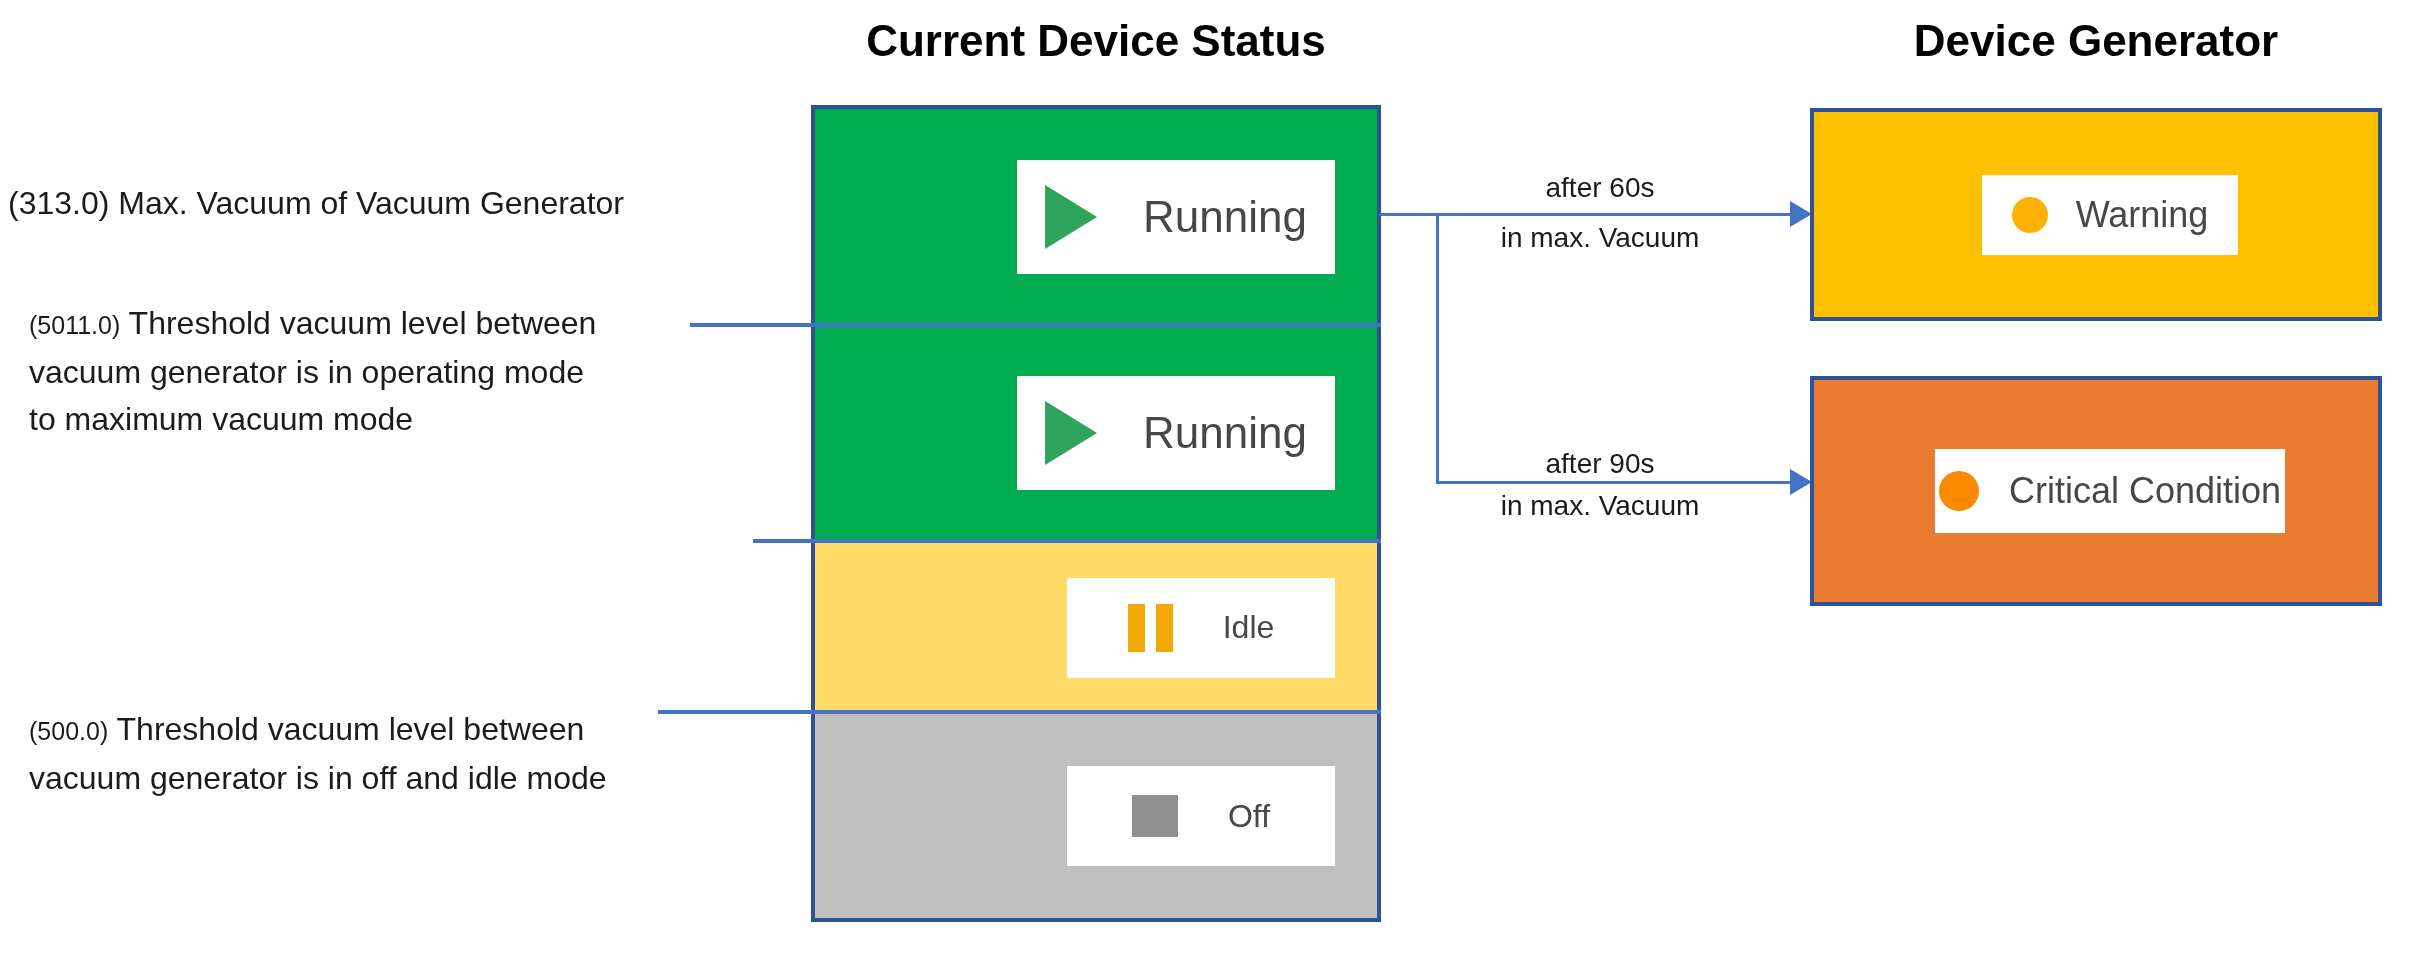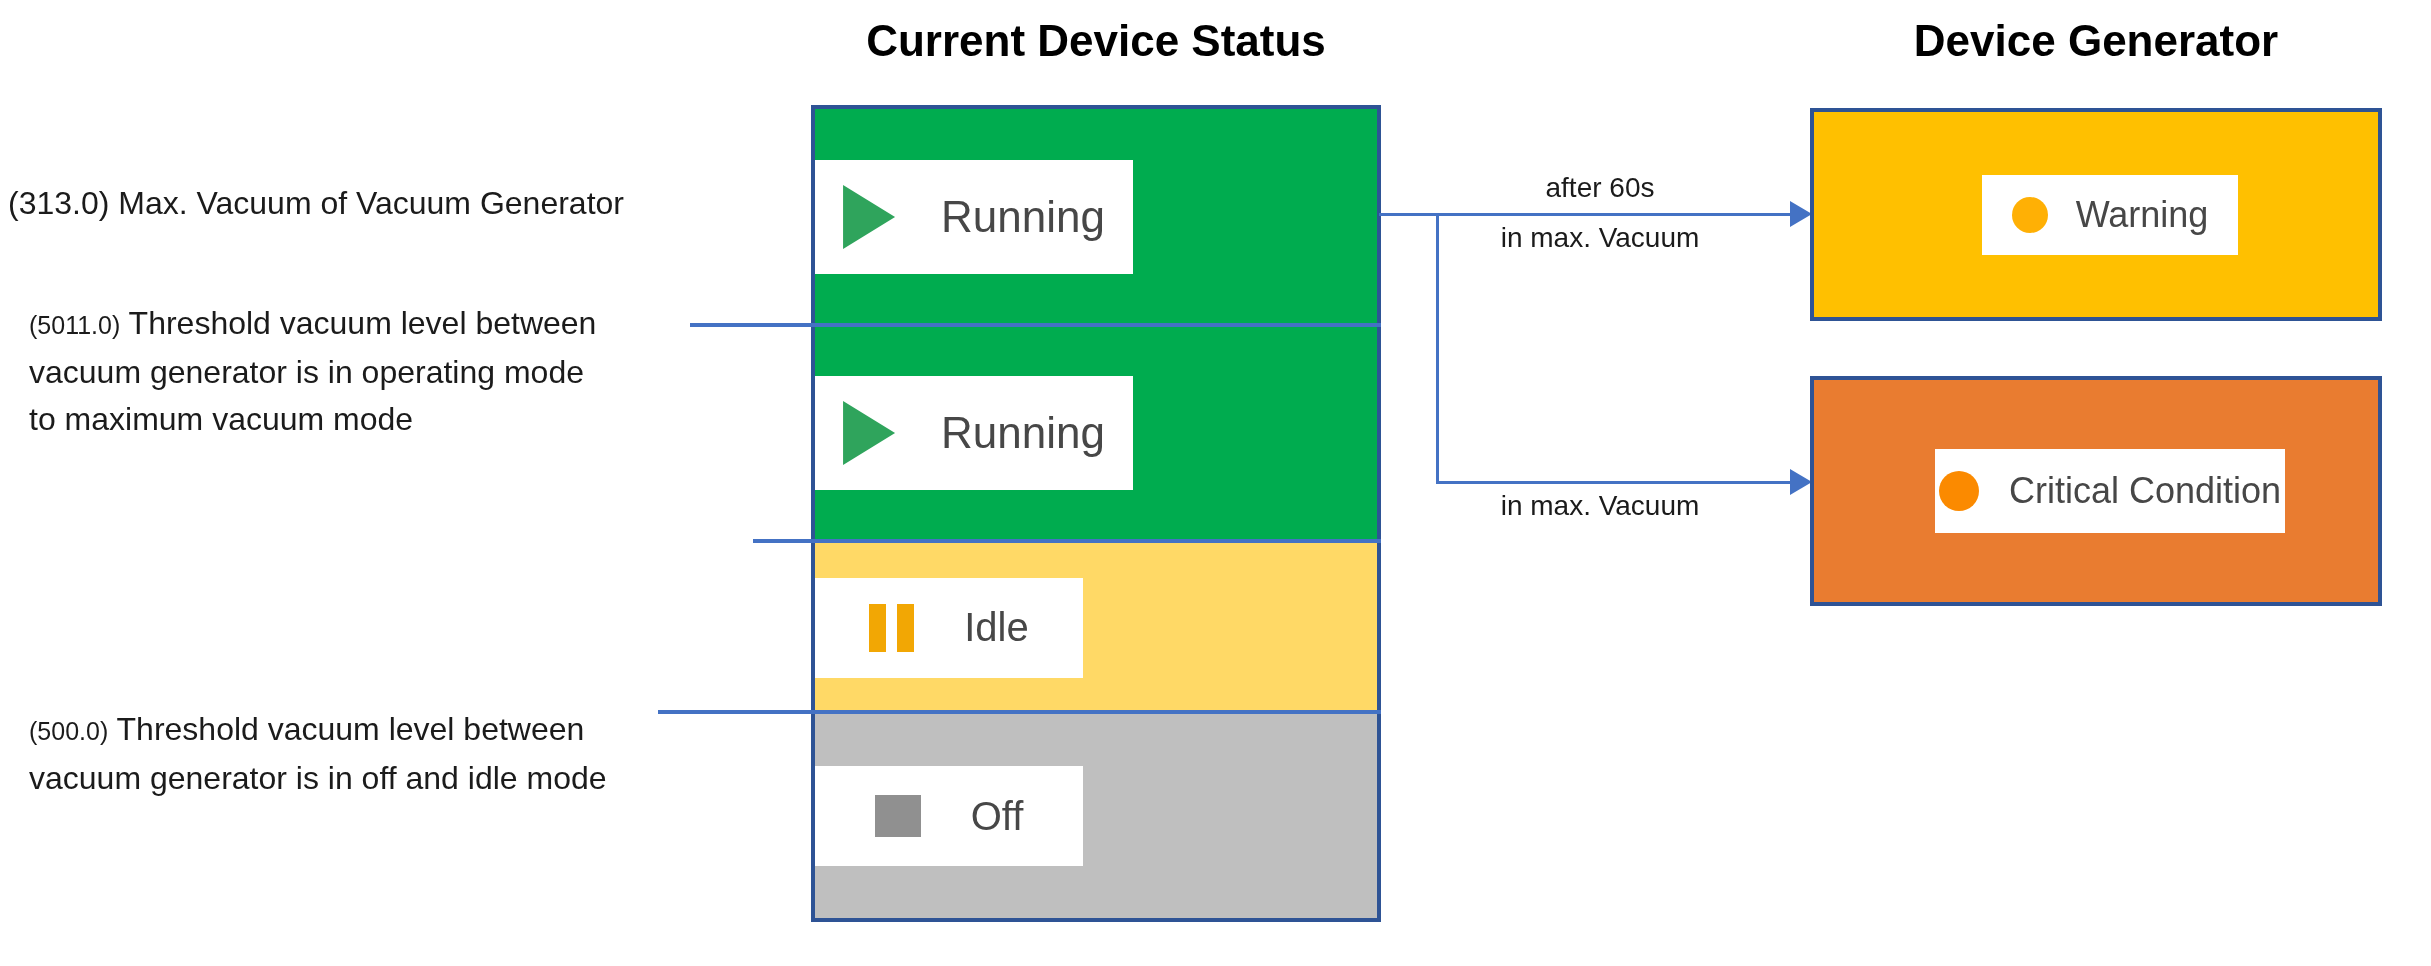--- a/index.html
+++ b/index.html
@@ -40,36 +40,36 @@
   
   .stack{
     position:absolute;
     left:811px;top:105px;
     width:570px;height:817px;
     box-sizing:border-box;
     border:4px solid var(--border_navy);
     display:flex;flex-direction:column;
   }
   .section{
-    display:flex;align-items:center;justify-content:flex-start;
+    display:flex;align-items:center;justify-content:flex-end;
     padding-right:42px;box-sizing:border-box;
   }
   .sec-running1{height:216px;background:var(--running_green);}
   .sec-running2{height:216px;background:var(--running_green);}
   .sec-idle{height:173px;background:var(--idle_yellow);}
   .sec-off{height:204px;background:var(--off_gray);}
 
   .badge{
     background:#ffffff;
     display:flex;align-items:center;justify-content:center;
   }
   .badge-run{width:318px;height:114px;gap:46px;}
   .badge-sm{width:268px;height:100px;gap:50px;}
   .badge-text{font-size:44px;color:#474747;}
-  .badge-text-sm{font-size:40px;color:#474747;}
+  .badge-text-sm{font-size:32px;color:#474747;}
 
   .play-icon{
     width:52px;height:64px;
     background:var(--play_green);
     clip-path:polygon(0 0,100% 50%,0 100%);
   }
   .pause-icon{display:flex;gap:11px;}
   .pause-icon span{display:block;width:17px;height:48px;background:var(--pause_amber);}
   .stop-icon{width:46px;height:42px;background:var(--stop_gray);}
 
@@ -177,20 +177,21 @@
   <div class="sep sep-c"></div>
 
   <div class="conn conn-h1"></div>
   <div class="conn conn-v"></div>
   <div class="conn conn-h2"></div>
   <div class="arrowhead arrow-a"></div>
   <div class="arrowhead arrow-b"></div>
 
   <div class="tl tl-1a">after 60s</div>
   <div class="tl tl-1b">in max. Vacuum</div>
+  <div class="tl tl-2a">after 90s</div>
   <div class="tl tl-2b">in max. Vacuum</div>
 
   <div class="cond cond-warning">
     <div class="badge badge-warning">
       <span class="dot dot-warning"></span>
       <span class="badge-text-sm">Warning</span>
     </div>
   </div>
 
   <div class="cond cond-critical">

